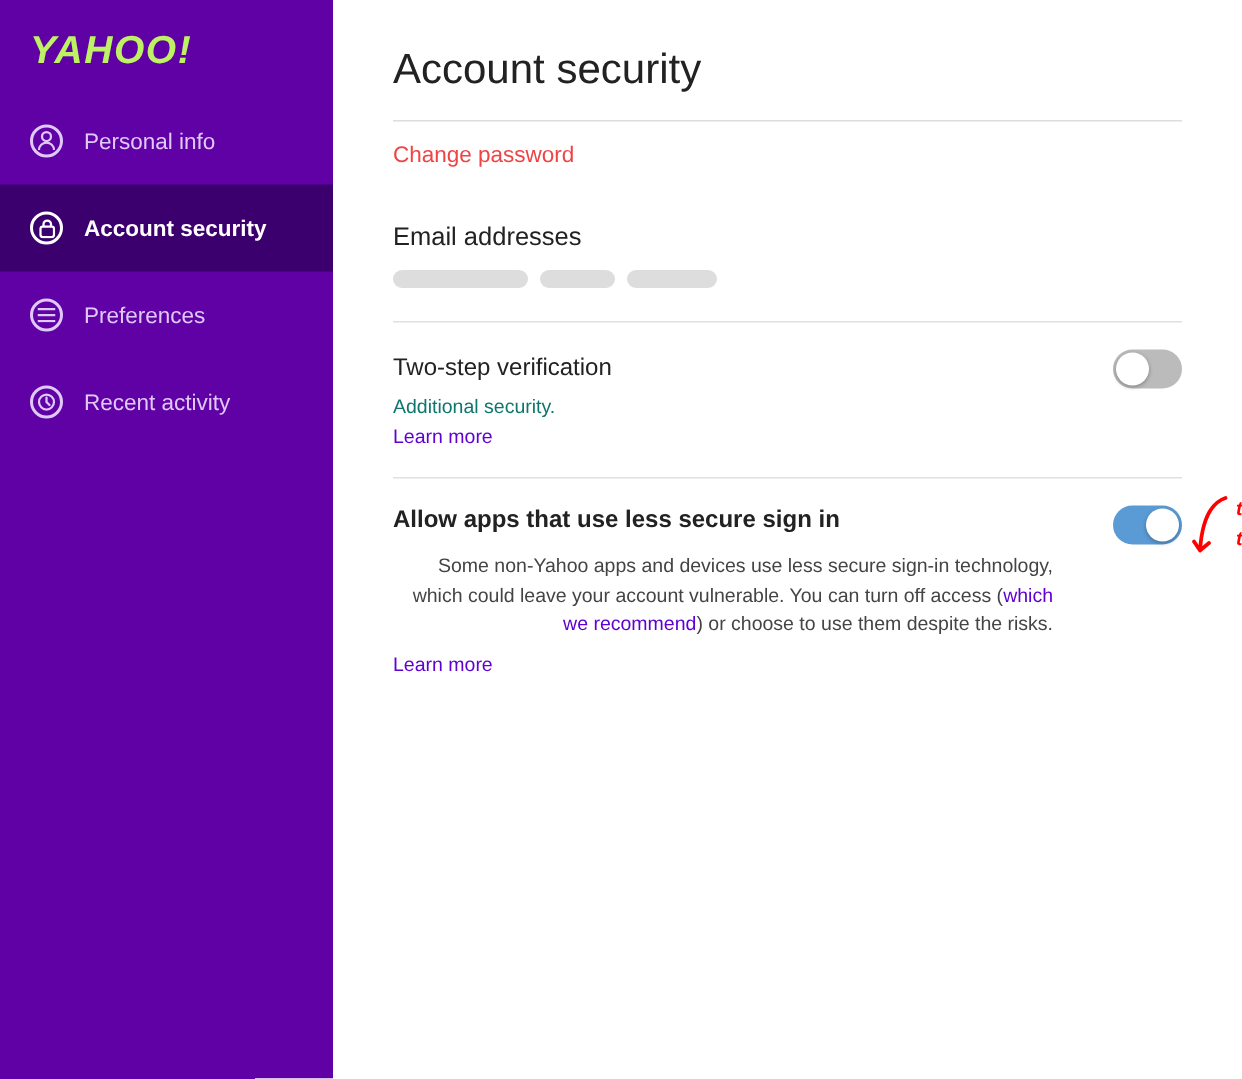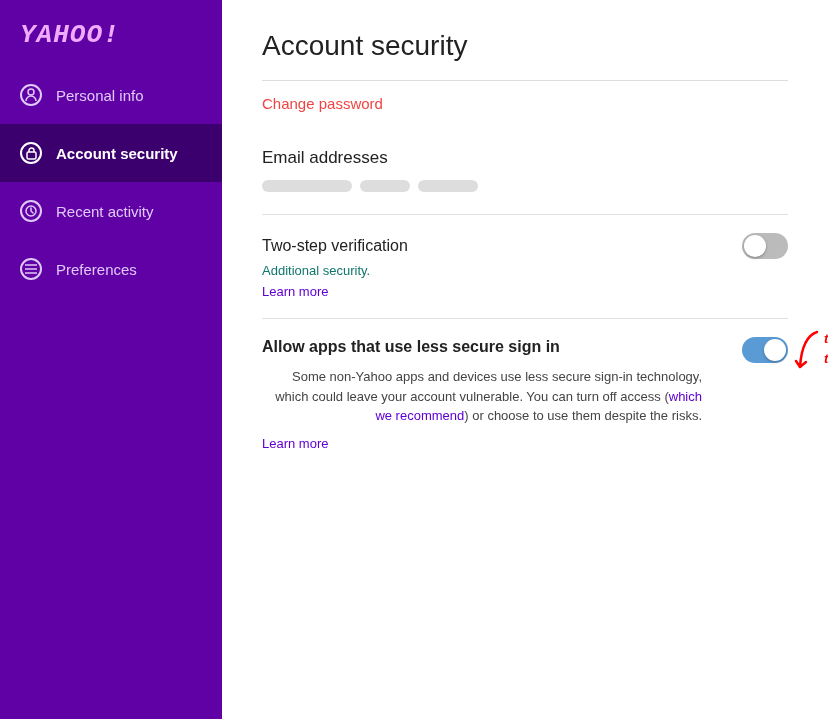--- a/index.html
+++ b/index.html
@@ -15,21 +15,21 @@
       flex-direction: column;
     }
     .sidebar-logo {
       padding: 18px 20px 16px;
       color: #fff;
       font-size: 26px;
       font-weight: bold;
       letter-spacing: 1px;
       font-style: italic;
     }
-    .sidebar-logo span { color: #f0abfc; font-family: Liberation Mono, monospace; }
+    .sidebar-logo span { color: #bef264; }
     .sidebar-nav-item {
       display: flex;
       align-items: center;
       padding: 18px 20px;
       color: #e0c8f8;
       cursor: pointer;
       font-size: 15px;
       gap: 14px;
     }
     .sidebar-nav-item.active {
@@ -210,37 +210,37 @@
       <svg width="11" height="13" viewBox="0 0 11 13" fill="none">
         <rect x="1" y="5" width="9" height="7" rx="1.5" stroke="currentColor" stroke-width="1.5" fill="none"></rect>
         <path d="M3 5V3.5a2.5 2.5 0 015 0V5" stroke="currentColor" stroke-width="1.5" fill="none"></path>
       </svg>
     </div>
     <span>Account security</span>
   </div>
 
   <div class="sidebar-nav-item">
     <div class="nav-icon">
-      <svg width="12" height="12" viewBox="0 0 12 12" fill="none">
-        <circle cx="6" cy="6" r="5" stroke="currentColor" stroke-width="1.5" fill="none"></circle>
-        <path d="M6 3v3l2 2" stroke="currentColor" stroke-width="1.5" stroke-linecap="round"></path>
-      </svg>
-    </div>
-    <span>Recent activity</span>
-  </div>
-
-  <div class="sidebar-nav-item">
-    <div class="nav-icon">
       <svg width="12" height="10" viewBox="0 0 12 10" fill="none">
         <line x1="0" y1="1" x2="12" y2="1" stroke="currentColor" stroke-width="1.5"></line>
         <line x1="0" y1="5" x2="12" y2="5" stroke="currentColor" stroke-width="1.5"></line>
         <line x1="0" y1="9" x2="12" y2="9" stroke="currentColor" stroke-width="1.5"></line>
       </svg>
     </div>
     <span>Preferences</span>
+  </div>
+
+  <div class="sidebar-nav-item">
+    <div class="nav-icon">
+      <svg width="12" height="12" viewBox="0 0 12 12" fill="none">
+        <circle cx="6" cy="6" r="5" stroke="currentColor" stroke-width="1.5" fill="none"></circle>
+        <path d="M6 3v3l2 2" stroke="currentColor" stroke-width="1.5" stroke-linecap="round"></path>
+      </svg>
+    </div>
+    <span>Recent activity</span>
   </div>
 </div>
 
 <div class="main">
   <h1 class="page-title">Account security</h1>
   <hr class="divider">
 
   <a class="change-password-link">Change password</a>
 
   

